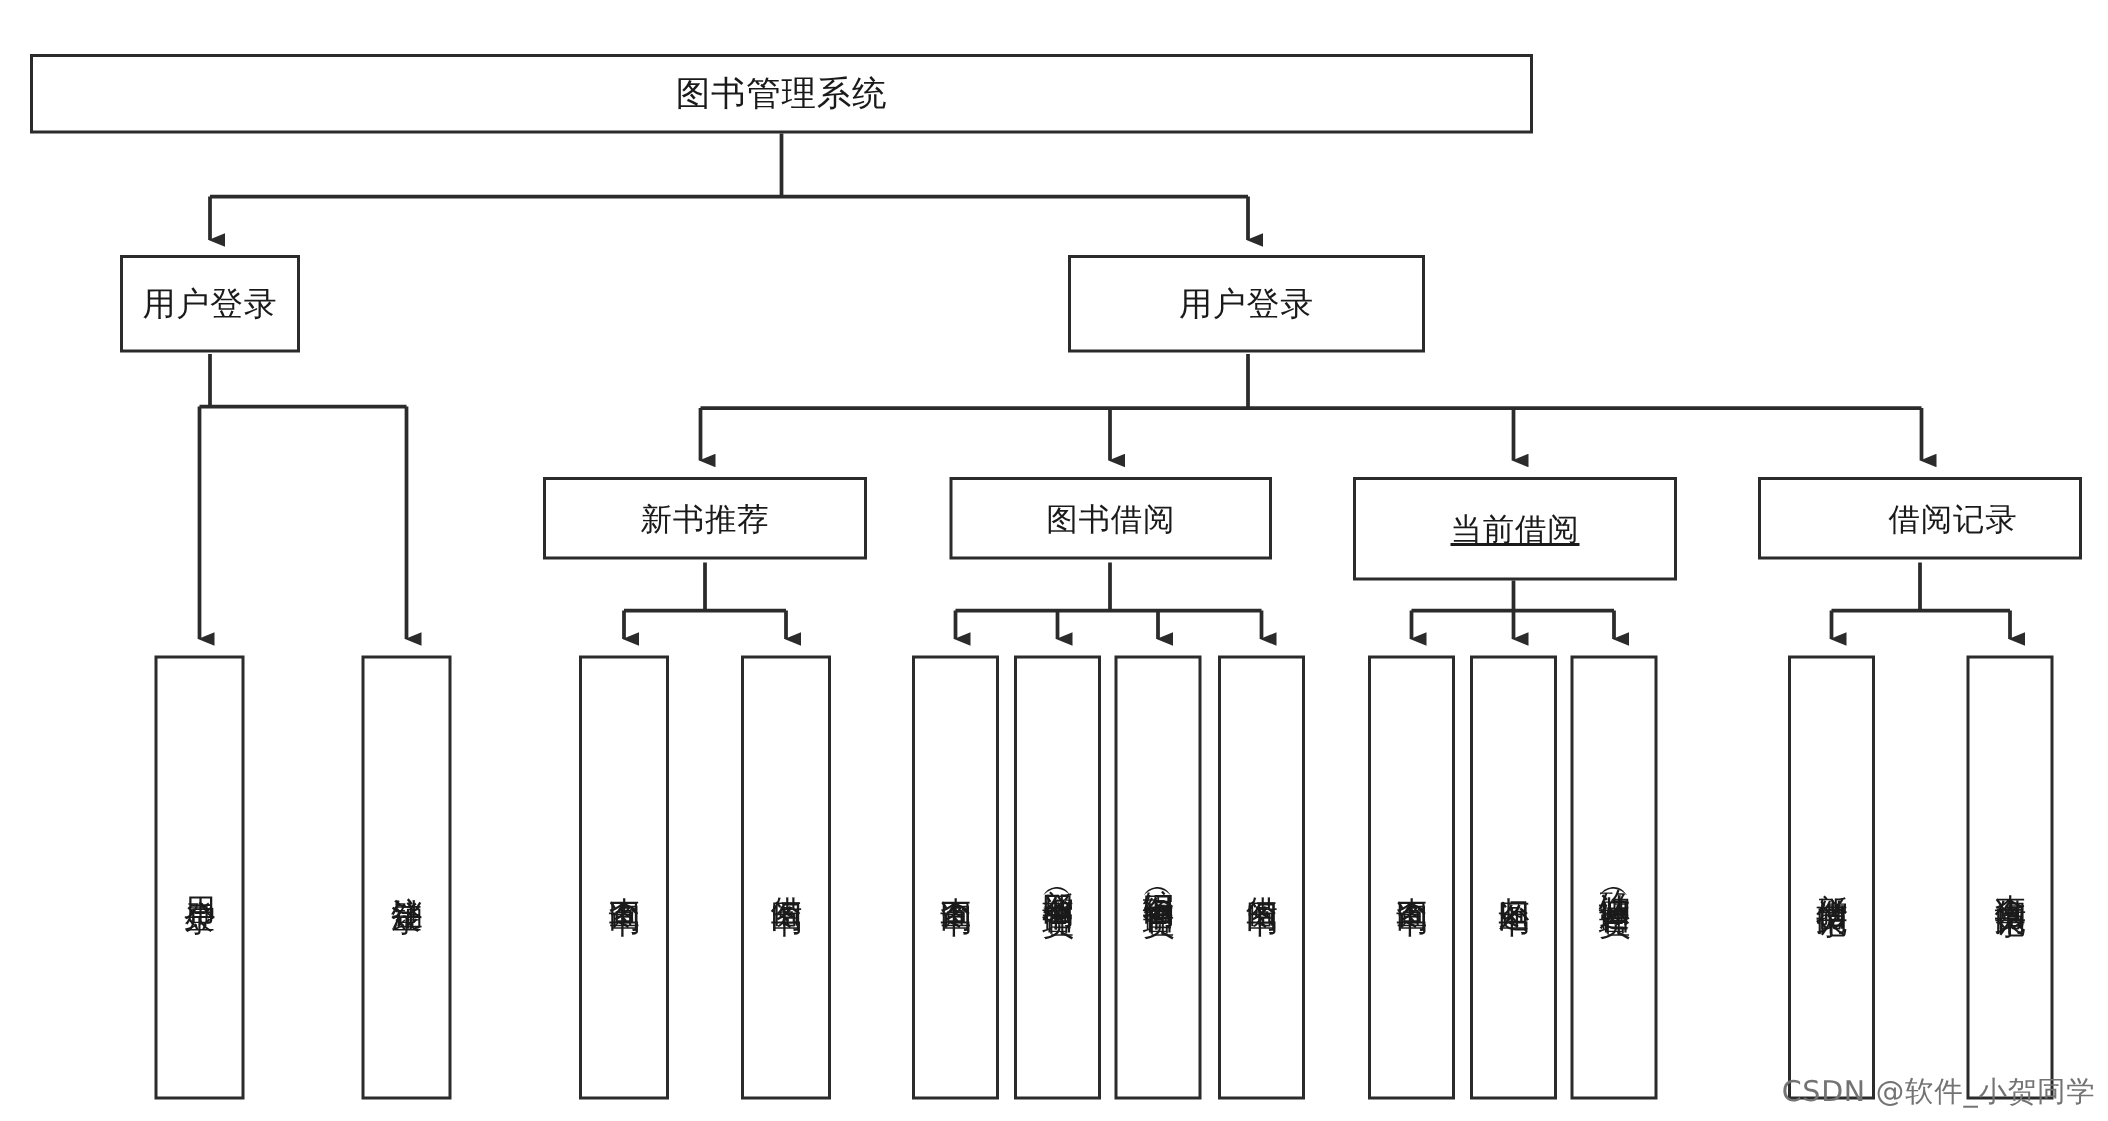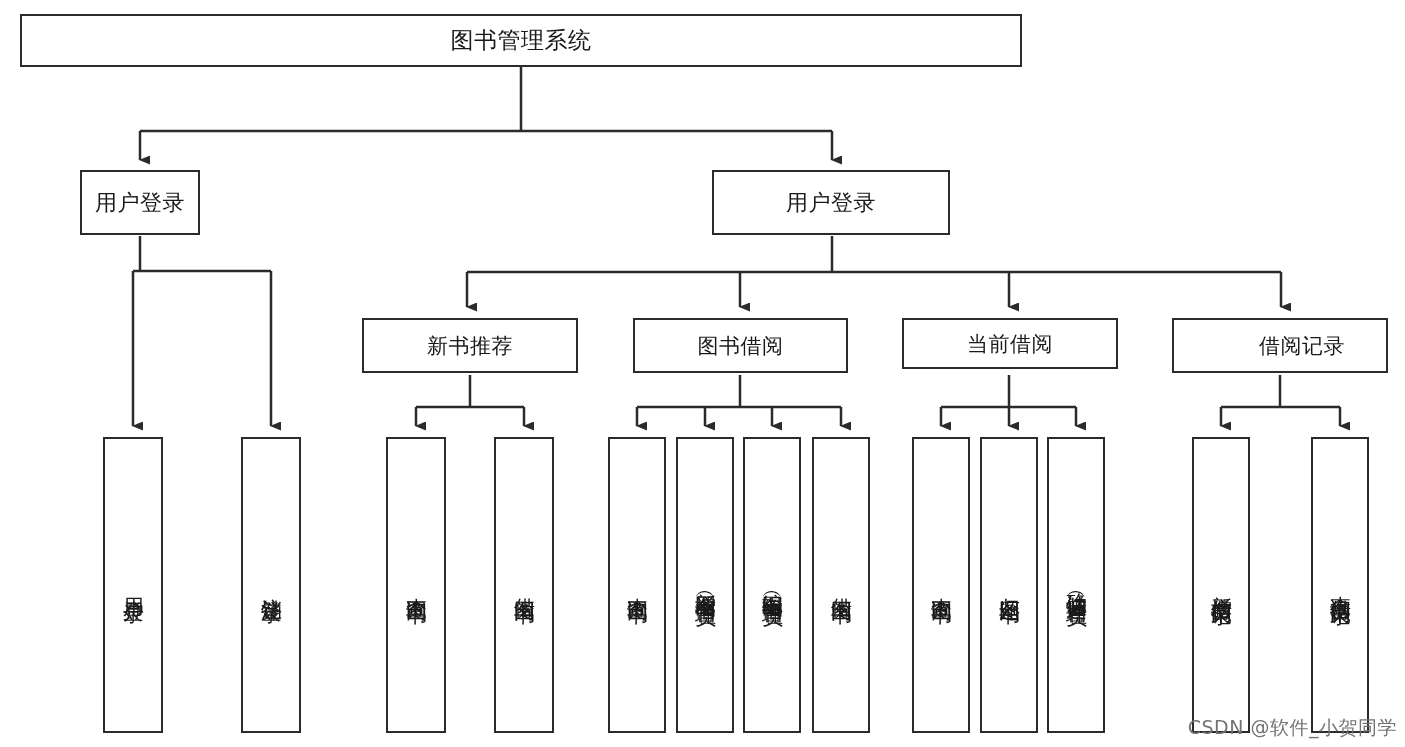--- a/index.html
+++ b/index.html
@@ -34,20 +34,21 @@
     justify-content: center;
     color: #1a1a1a;
   }
   .node-label {
     display: block;
     text-align: center;
     letter-spacing: 0.5px;
   }
   .node.level-0 {
     font-size: 23px;
+    margin-top: 22px;
   }
   .node.level-1 {
     font-size: 22px;
   }
   .node.level-2 {
     font-size: 21px;
   }
   .node.leaf {
     align-items: center;
     justify-content: center;
@@ -137,21 +138,21 @@
   <div class="node level-1" style="left:712px; top:170px; width:238px; height:65px;">
     <span class="node-label">用户登录</span>
   </div>
 
   <div class="node level-2" style="left:633px; top:318px; width:215px; height:55px;">
     <span class="node-label">图书借阅</span>
   </div>
   <div class="node level-2" style="left:362px; top:318px; width:216px; height:55px;">
     <span class="node-label">新书推荐</span>
   </div>
-  <div class="node level-2" style="left:902px; top:318px; width:216px; height:51px;">
+  <div class="node level-2" style="left:902px; top:318px; width:216px; height:69px;text-decoration:underline;">
     <span class="node-label">当前借阅</span>
   </div>
   <div class="node level-2" style="left:1172px; top:318px; width:216px; height:55px;padding-left:44px;">
     <span class="node-label">借阅记录</span>
   </div>
 
   <div class="node leaf" style="left:103px; top:437px; width:60px; height:296px;">
     <span class="node-label">用户登录</span>
   </div>
   <div class="node leaf" style="left:241px; top:437px; width:60px; height:296px;">

